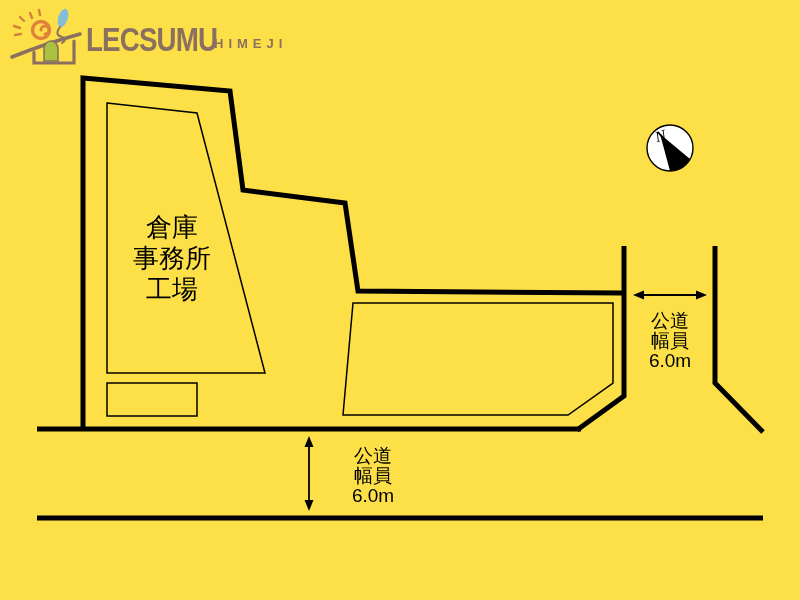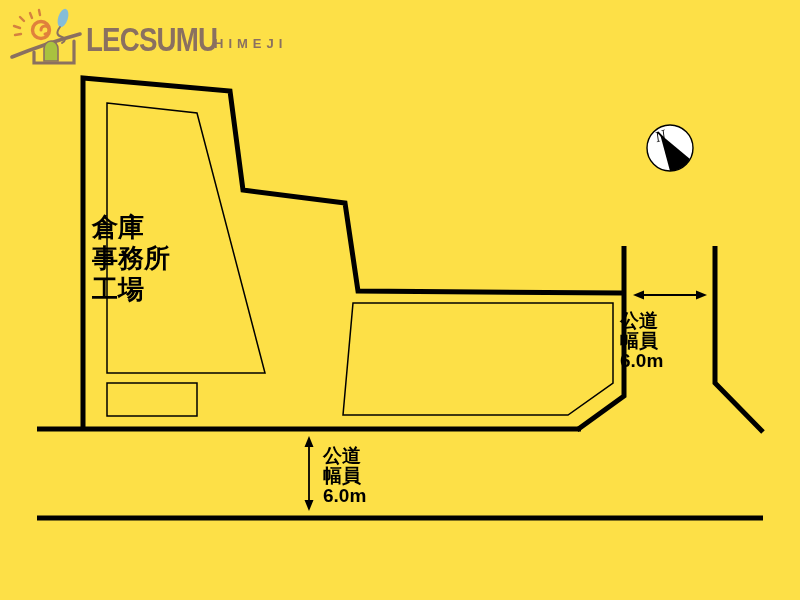--- a/index.html
+++ b/index.html
@@ -15,21 +15,21 @@
     font-size:33px;font-weight:bold;color:#8a7060;letter-spacing:-1px;
     transform:scaleX(0.84);transform-origin:left top;white-space:nowrap;
   }
   .region{
     position:absolute;left:214px;top:36px;
     font-size:13px;font-weight:bold;color:#8a7060;letter-spacing:5px;white-space:nowrap;
   }
   
   .plan-svg{position:absolute;left:0;top:0;width:800px;height:600px;}
   
-  .label{position:absolute;color:#000;font-weight:bold;text-align:left;white-space:nowrap;}
+  .label{position:absolute;color:#000;font-weight:normal;text-align:center;white-space:nowrap;}
   .building-label{left:92px;top:212px;width:160px;font-size:26px;line-height:31px;}
   .road-right-label{left:620px;top:311px;width:100px;font-size:19px;line-height:20px;}
   .road-bottom-label{left:323px;top:446px;width:100px;font-size:19px;line-height:20px;}
   .compass-n{font-family:"Liberation Serif","DejaVu Serif",serif;font-style:italic;font-weight:bold;font-size:15px;}
 </style>
 </head>
 <body>
 
 <div class="screen">
 

